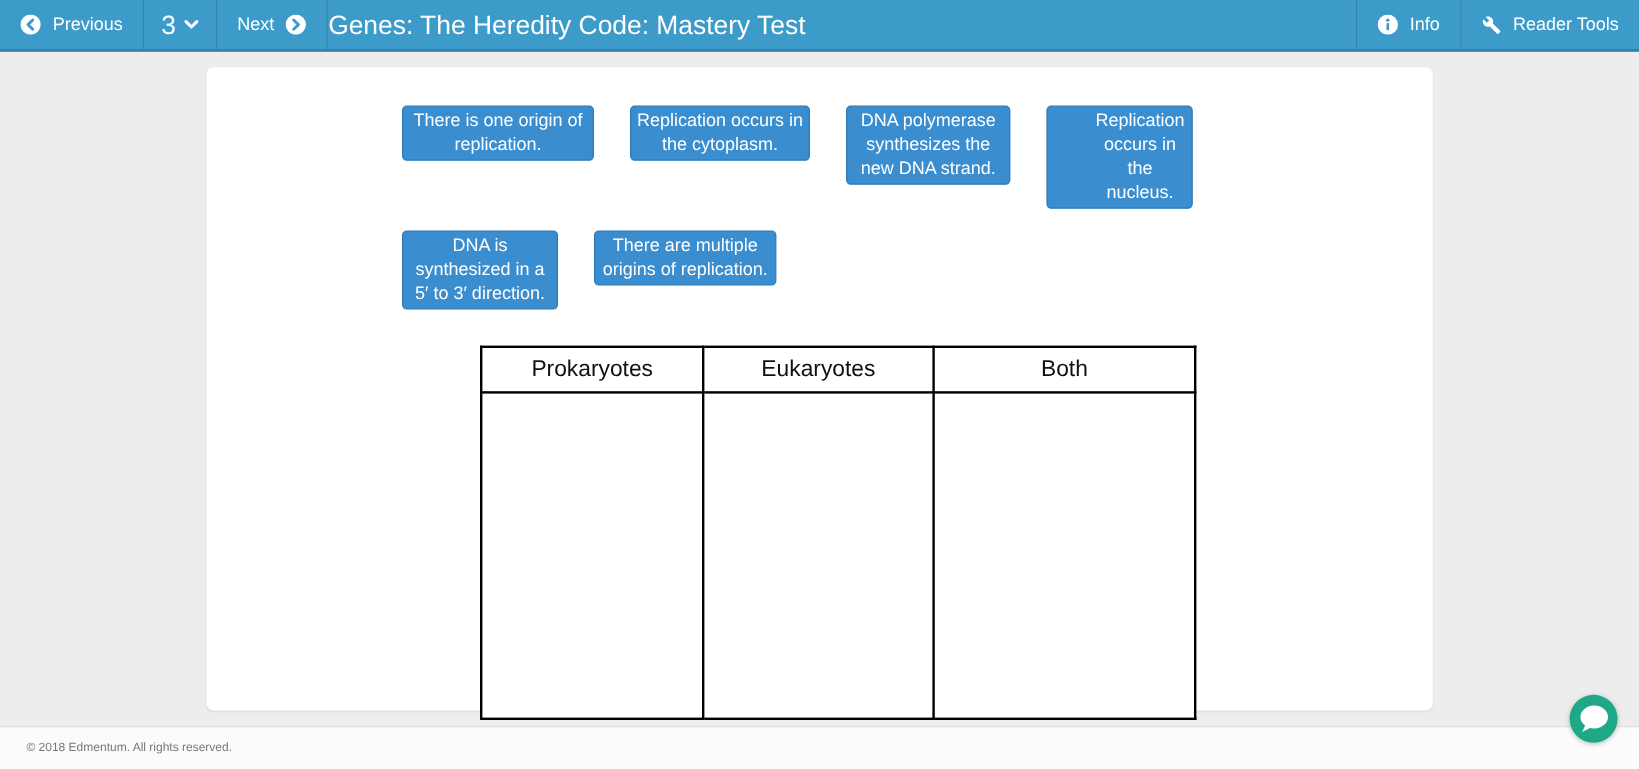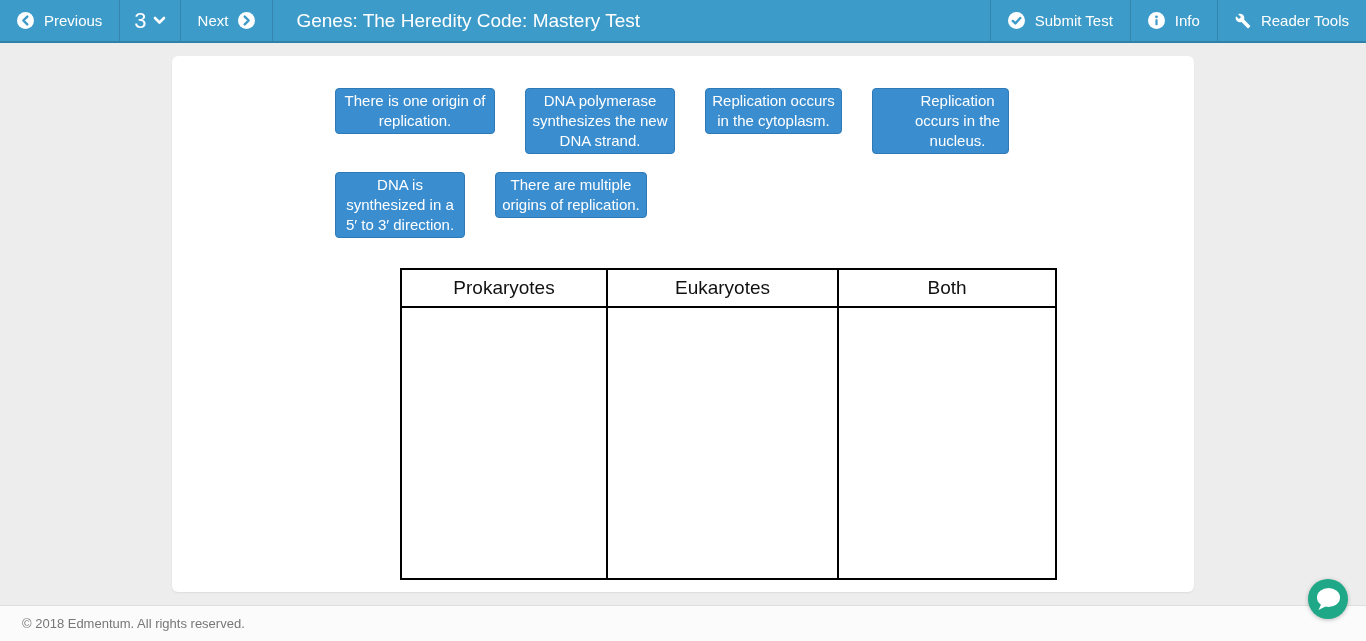--- a/index.html
+++ b/index.html
@@ -31,22 +31,21 @@
     white-space: nowrap;
   }
   .tb-btn .icon { display: flex; align-items: center; }
   .tb-num {
     gap: 6px; padding: 0 14px;
   }
   .tb-num .num { font-size: 22px; font-weight: 400; }
   .tb-title {
     flex: 1;
     display: flex; align-items: center;
-    padding-left: 23px;
-    font-size: 19px;
+    font-size: 22px;
     overflow: hidden;
   }
   .tb-right { display: flex; margin-left: auto; }
   .tb-right .tb-btn { border-right: none; border-left: 1px solid rgba(0,0,0,0.14); }
 
   
   .main { flex: 1; position: relative; }
   .card {
     width: 1022px; height: 536px;
     margin: 13px auto 0;
@@ -71,21 +70,21 @@
     color: #fff;
     font-size: 15px; line-height: 20px;
     text-align: center;
     padding: 2px 4px;
     cursor: move;
     user-select: none;
   }
   .tile:nth-child(1) { width: 160px; }
   .tile:nth-child(2) { width: 150px; }
   .tile:nth-child(3) { width: 137px; }
-  .tile:nth-child(4) { width: 137px; padding-left: 38px; }
+  .tile:nth-child(4) { width: 122px; padding-left: 38px; }
   .tile:nth-child(5) { width: 130px; }
   .tile:nth-child(6) { width: 152px; }
 
   
   .sort-table {
     margin: 30px 0 0 228px;
     border-collapse: collapse;
     table-layout: fixed;
   }
   .sort-table th, .sort-table td {
@@ -93,22 +92,22 @@
     background: #fff;
   }
   .sort-table th {
     height: 38px;
     font-size: 19px;
     font-weight: 400;
     color: #111;
     text-align: center;
     padding: 0 4px;
   }
-  .sort-table th:nth-child(1) { width: 206px; }
-  .sort-table th:nth-child(2) { width: 231px; }
+  .sort-table th:nth-child(1) { width: 185px; }
+  .sort-table th:nth-child(2) { width: 192px; }
   .sort-table th:nth-child(3) { width: 218px; }
   .sort-table td { height: 272px; vertical-align: top; }
 
   
   .chat-btn {
     position: absolute;
     right: 18px; bottom: 22px;
     width: 40px; height: 40px;
     border-radius: 50%;
     background: #1fa888;
@@ -117,21 +116,21 @@
     display: flex; align-items: center; justify-content: center;
   }
 
   
   .footer {
     height: 36px; flex-shrink: 0;
     background: #fbfbfb;
     border-top: 1px solid #dedede;
     display: flex; align-items: center;
     padding-left: 22px;
-    font-size: 13px;
+    font-size: 10px;
     color: #777;
   }
 </style>
 </head>
 <body>
 
 <div class="app">
 
   <header class="topbar">
 
@@ -160,29 +159,20 @@
         <svg width="17" height="17" viewBox="0 0 17 17">
             <circle cx="8.5" cy="8.5" r="8.5" fill="#fff"></circle>
             <path d="M6.7 4.6 L10.7 8.5 L6.7 12.4" fill="none" stroke="#3d9bc9" stroke-width="2.4" stroke-linecap="round" stroke-linejoin="round"></path>
           </svg>
       </span>
     </div>
 
     <div class="tb-title">Genes: The Heredity Code: Mastery Test</div>
 
     <div class="tb-right">
-      <div class="tb-btn">
-        <span class="icon">
-          <svg width="17" height="17" viewBox="0 0 17 17">
-              <circle cx="8.5" cy="8.5" r="8.5" fill="#fff"></circle>
-              <path d="M4.8 8.9 L7.4 11.4 L12.2 6" fill="none" stroke="#3d9bc9" stroke-width="2.4" stroke-linecap="round" stroke-linejoin="round"></path>
-            </svg>
-        </span>
-        <span>Submit Test</span>
-      </div>
       <div class="tb-btn">
         <span class="icon">
           <svg width="17" height="17" viewBox="0 0 17 17">
               <circle cx="8.5" cy="8.5" r="8.5" fill="#fff"></circle>
               <circle cx="8.5" cy="4.8" r="1.4" fill="#3d9bc9"></circle>
               <rect x="7.4" y="7.2" width="2.2" height="6" rx="0.6" fill="#3d9bc9"></rect>
             </svg>
         </span>
         <span>Info</span>
       </div>
@@ -195,22 +185,22 @@
         <span>Reader Tools</span>
       </div>
     </div>
   </header>
 
   <main class="main">
     <div class="card">
 
       <div class="tiles">
         <div class="tile" draggable="true">There is one origin of replication.</div>
+        <div class="tile" draggable="true">Replication occurs in the cytoplasm.</div>
         <div class="tile" draggable="true">DNA polymerase synthesizes the new DNA strand.</div>
-        <div class="tile" draggable="true">Replication occurs in the cytoplasm.</div>
         <div class="tile" draggable="true">Replication occurs in the nucleus.</div>
         <div class="tile" draggable="true">DNA is synthesized in a 5′ to 3′ direction.</div>
         <div class="tile" draggable="true">There are multiple origins of replication.</div>
       </div>
 
       <table class="sort-table">
         <thead>
           <tr>
             <th>Prokaryotes</th>
             <th>Eukaryotes</th>

